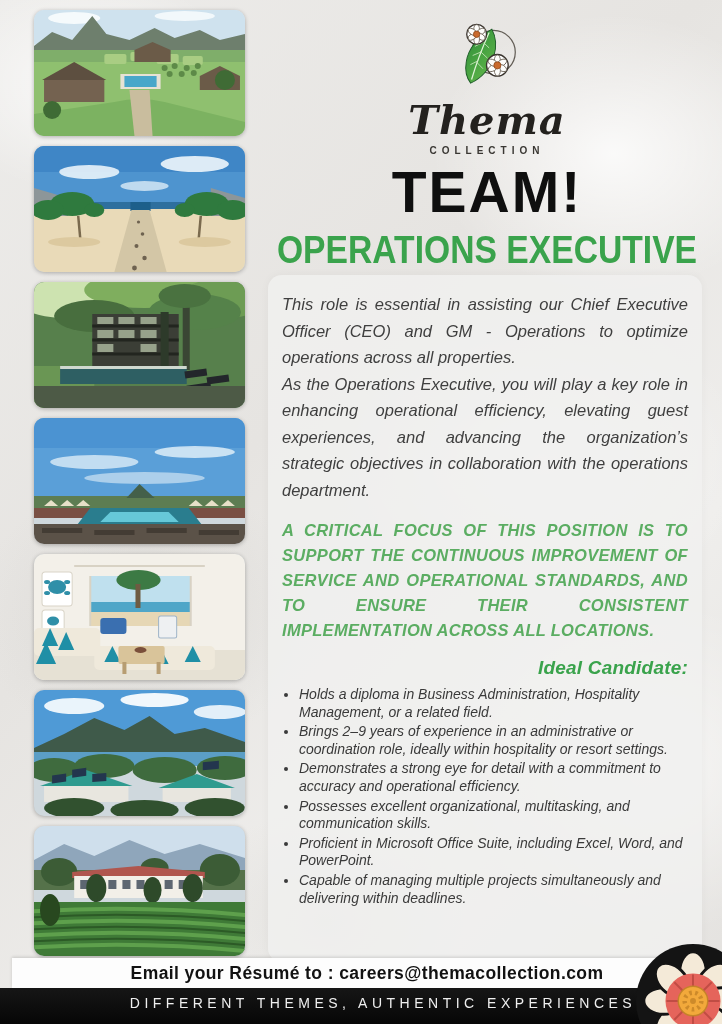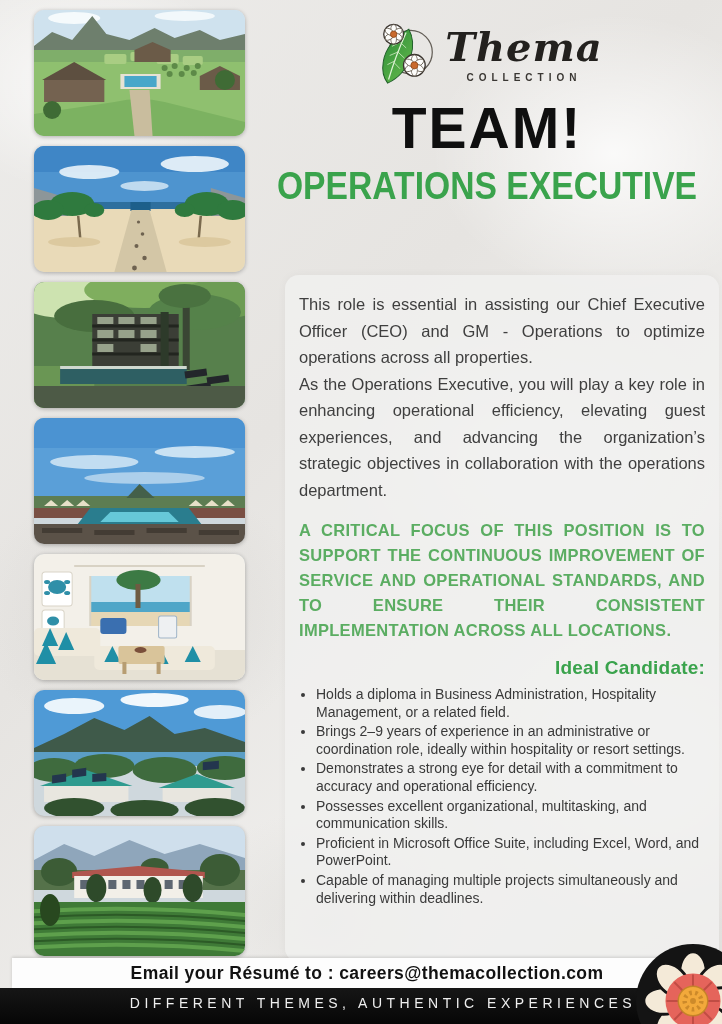--- a/index.html
+++ b/index.html
@@ -27,21 +27,21 @@
   }
   .photo{
     height:126px;border-radius:10px;overflow:hidden;
     box-shadow:0 1px 4px rgba(0,0,0,.28);
     background:#cfd8dd;flex:0 0 auto;
   }
   .photo:last-child{height:130px;}
   .photo svg{display:block;width:100%;height:100%;}
   
   .content{position:absolute;left:252px;top:0;width:470px;text-align:center;}
-  .logo{display:flex;align-items:center;justify-content:center;gap:8px;margin-top:18px;}
+  .logo{display:flex;align-items:center;justify-content:center;gap:8px;margin-top:18px;flex-direction:column;}
   .logo-text{display:flex;flex-direction:column;align-items:center;}
   .logo-script{
     font-family:"DejaVu Serif",serif;font-style:italic;font-weight:600;
     font-size:40px;color:#23211e;line-height:1;letter-spacing:1px;
   }
   .logo-sub{
     font-size:10px;letter-spacing:5px;color:#3a3733;margin-top:5px;font-weight:600;
   }
   .h-join{
     margin-top:10px;font-size:37px;font-weight:800;letter-spacing:3px;color:#161616;line-height:1.05;
@@ -49,25 +49,26 @@
   .h-team{
     font-size:57px;font-weight:900;letter-spacing:2px;color:#0f0f0f;line-height:1.0;margin-top:8px;
   }
   .h-role{
     margin-top:12px;color:var(--accent-green,#3aa34c);
     font-size:33px;font-weight:800;letter-spacing:0px;line-height:1;
     display:inline-block;transform:scale(1.02,1.18);
   }
   
   .panel{
-    position:absolute;left:285px;top:275px;width:434px;height:687px;
+    position:absolute;left:268px;top:275px;width:434px;height:687px;
     background:rgba(240,240,239,.82);border-radius:14px;
     box-shadow:0 0 10px rgba(0,0,0,.04);
     padding:16px 14px;box-sizing:border-box;
     text-align:left;
+    font-style:italic;
   }
   .panel p{margin:0;}
   .body-text{
     color:var(--text-dark,#414141);font-size:16.5px;line-height:26.5px;
     text-align:justify;text-justify:inter-word;
   }
   .highlight-text{
     margin-top:15px !important;
     color:var(--highlight-green,#5bad62);font-weight:700;
     font-size:16.5px;line-height:25px;letter-spacing:.3px;

